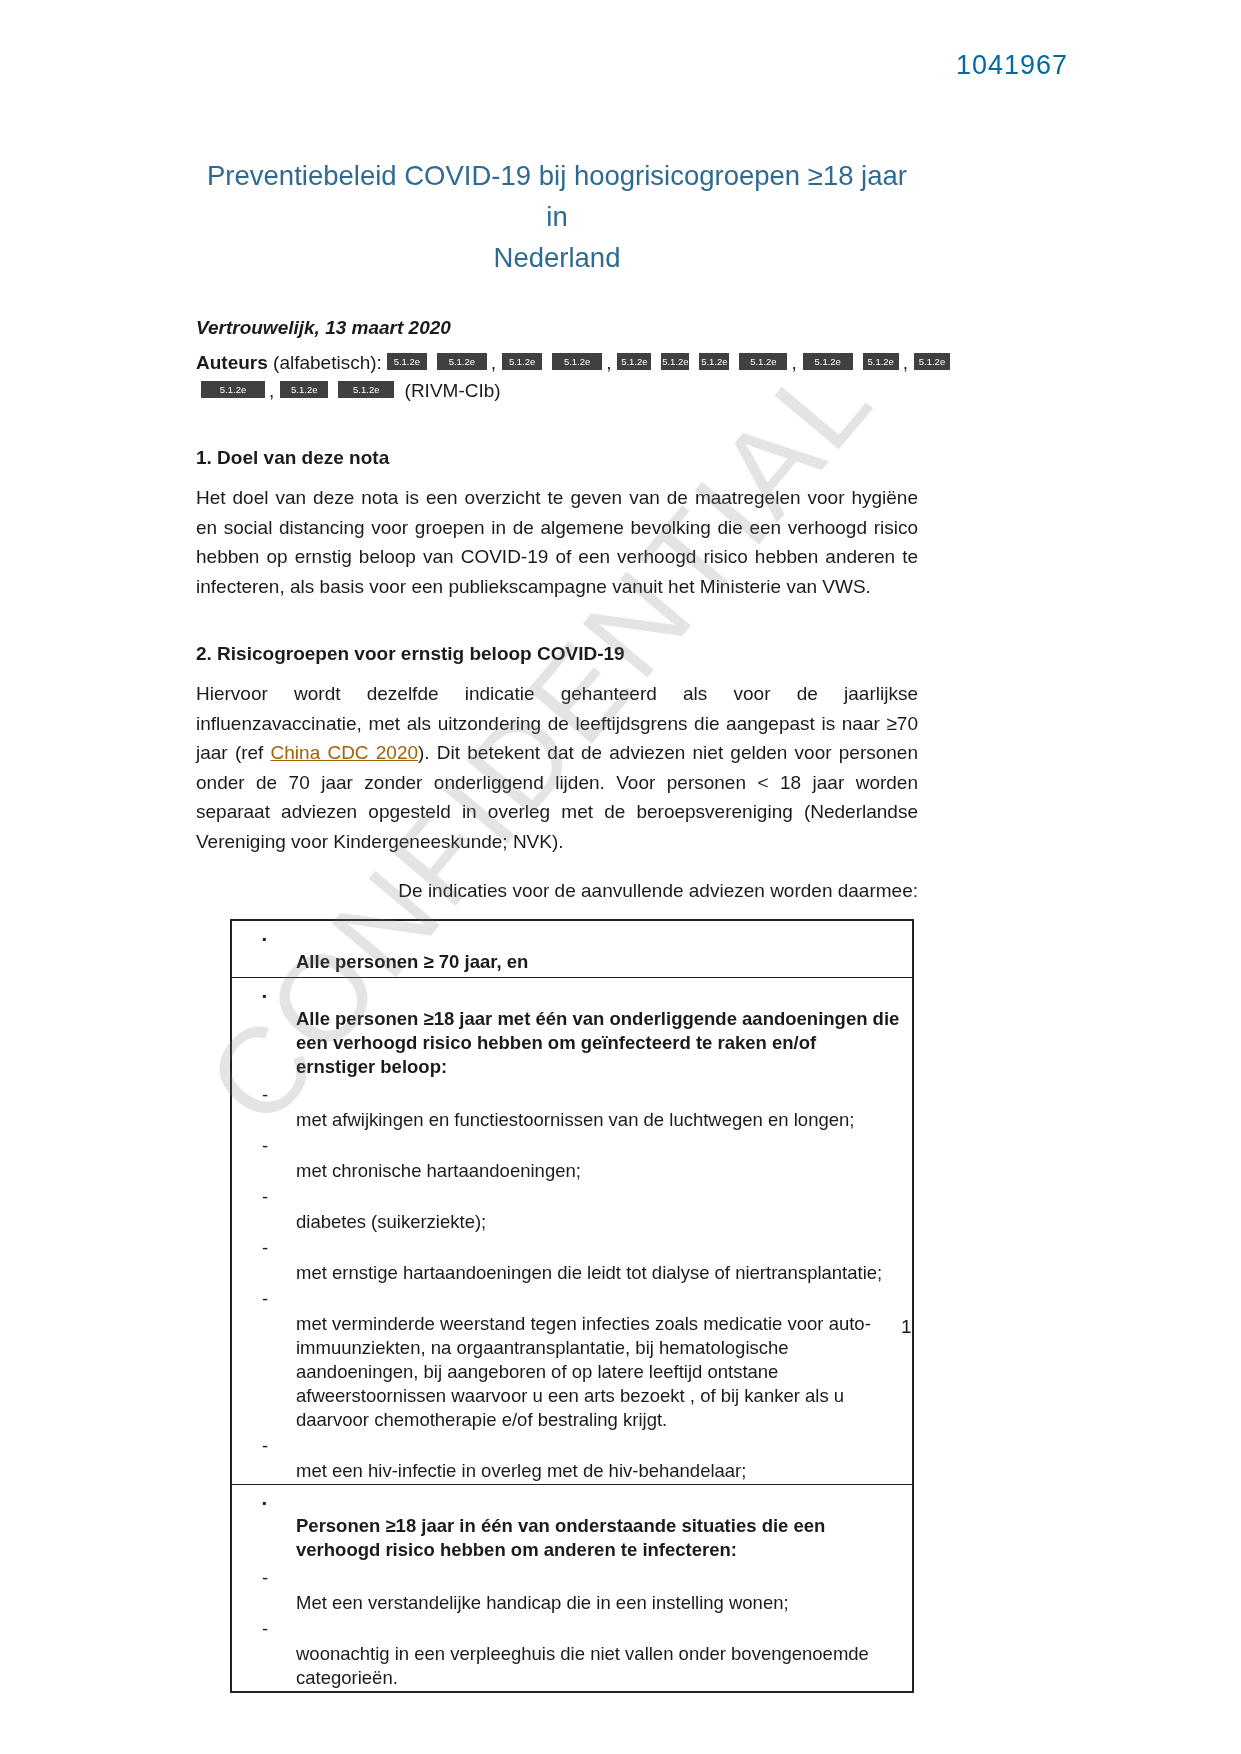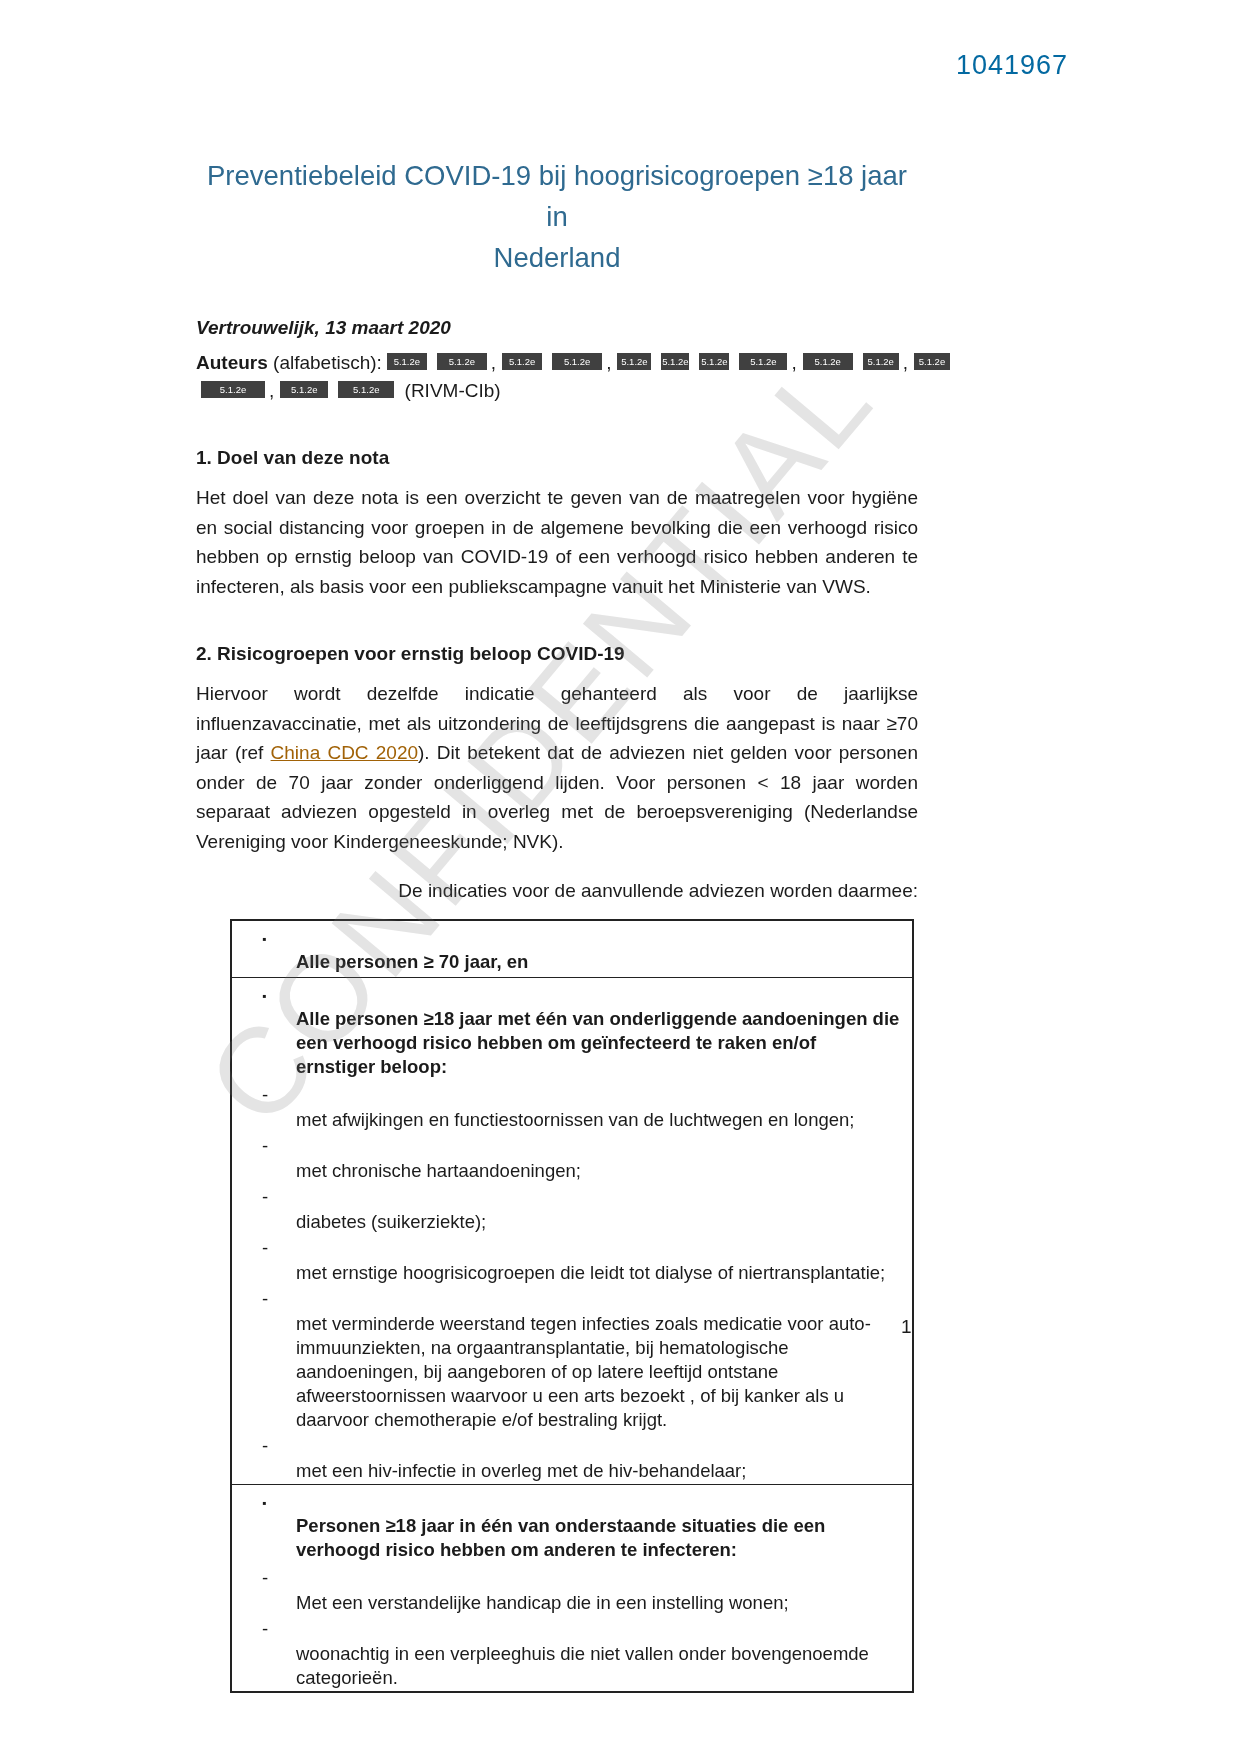--- a/index.html
+++ b/index.html
@@ -176,21 +176,21 @@
           <span class="rtext">met chronische hartaandoeningen;</span>
         </div>
 
         <div class="trow dash">
           <span class="marker">-</span>
           <span class="rtext">diabetes (suikerziekte);</span>
         </div>
 
         <div class="trow dash">
           <span class="marker">-</span>
-          <span class="rtext">met ernstige hoogrisicogroepen die leidt tot dialyse of niertransplantatie;</span>
+          <span class="rtext">met ernstige hartaandoeningen die leidt tot dialyse of niertransplantatie;</span>
         </div>
 
         <div class="trow dash">
           <span class="marker">-</span>
           <span class="rtext">met verminderde weerstand tegen infecties zoals medicatie voor auto-immuunziekten, na orgaantransplantatie, bij hematologische aandoeningen, bij aangeboren of op latere leeftijd ontstane afweerstoornissen waarvoor u een arts bezoekt , of bij kanker als u daarvoor chemotherapie e/of bestraling krijgt.</span>
         </div>
 
         <div class="trow dash">
           <span class="marker">-</span>
           <span class="rtext">met een hiv-infectie in overleg met de hiv-behandelaar;</span>

